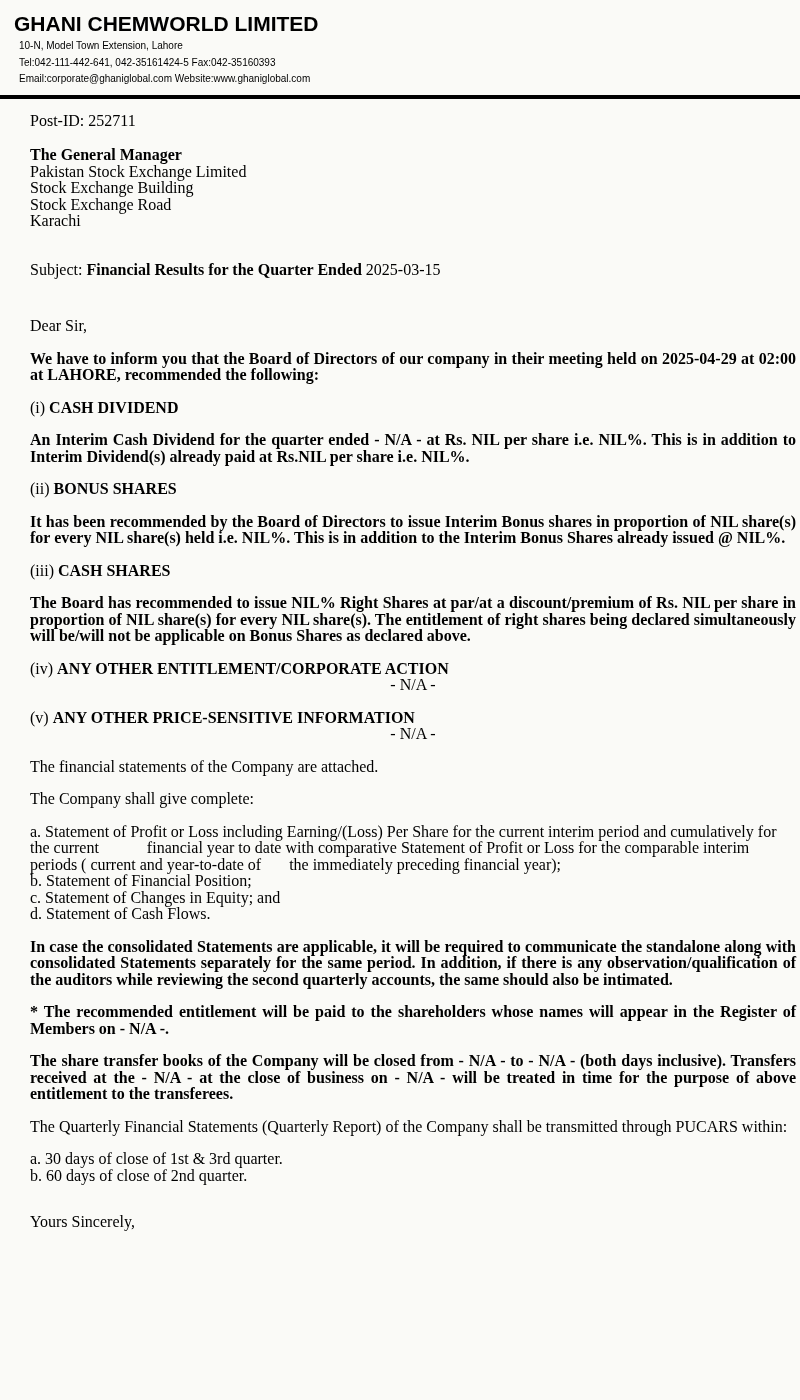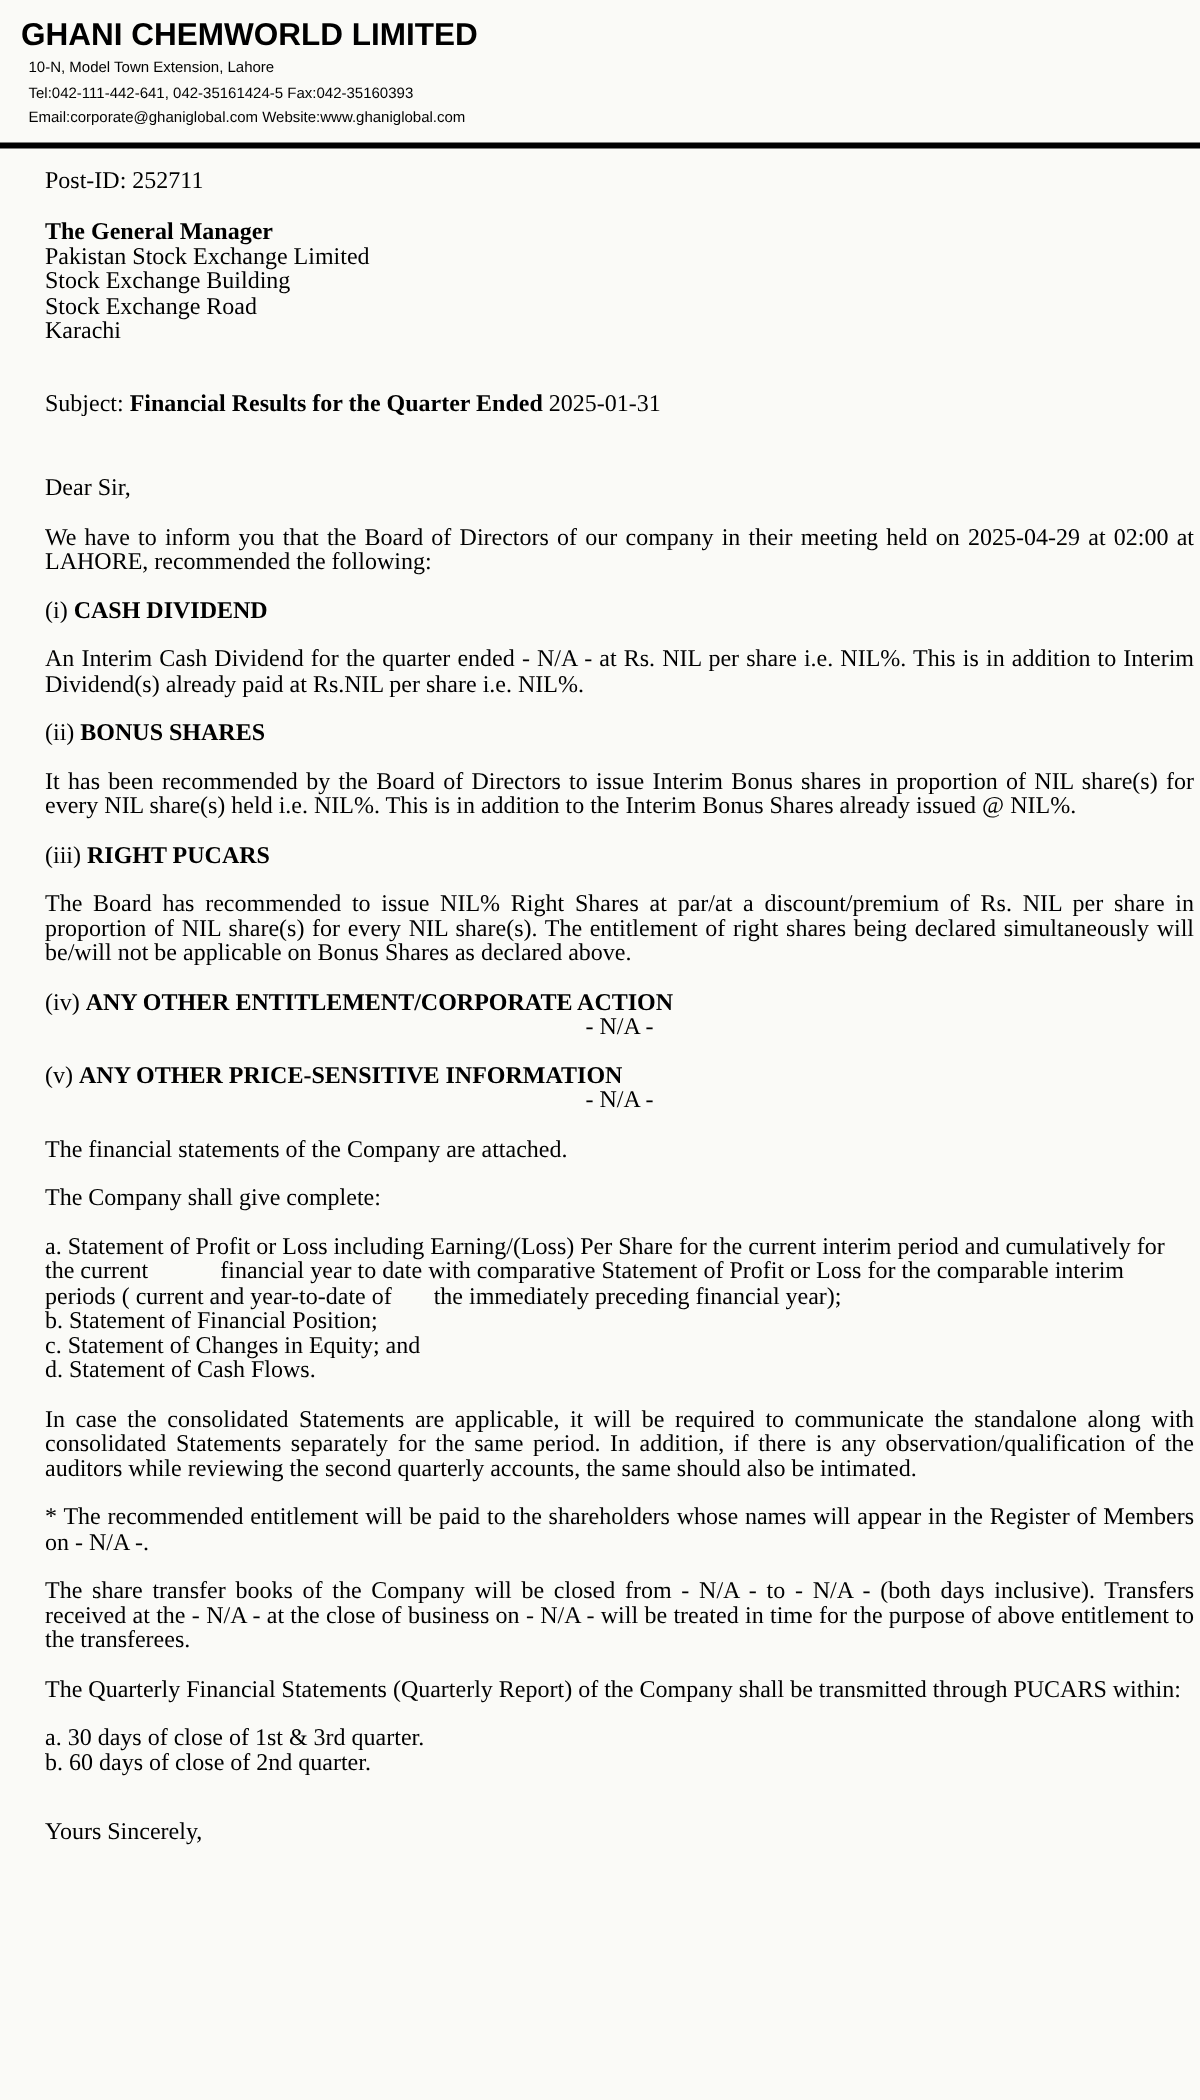--- a/index.html
+++ b/index.html
@@ -37,21 +37,21 @@
   
   .content {
     padding: 14px 4px 40px 30px;
     font-size: 16px;
     line-height: 16.5px;
   }
   .meta-block { margin-bottom: 18px; }
   .recipient-block { margin-bottom: 32px; }
   .recipient-block .bold, .bold { font-weight: bold; }
   p, .para { margin: 0 0 16px; }
-  .just { text-align: justify; }
+  .just { text-align: justify; font-weight: bold; }
   .subject-line { margin-bottom: 40px; }
   .heading { margin-bottom: 16px; }
   .heading.tight { margin-bottom: 0; }
   .center { text-align: center; }
   .statements { margin-bottom: 16px; }
   .statements .stmt { white-space: pre-wrap; }
   .deadlines { margin-bottom: 16px; }
   .sign-off { margin-top: 30px; }
 </style>
 </head>
@@ -75,33 +75,33 @@
     </div>
 
     <div class="recipient-block">
       <div class="bold">The General Manager</div>
       <div>Pakistan Stock Exchange Limited</div>
       <div>Stock Exchange Building</div>
       <div>Stock Exchange Road</div>
       <div>Karachi</div>
     </div>
 
-    <p class="subject-line"><span>Subject:</span> <b>Financial Results for the Quarter Ended</b> <span>2025-01-31</span></p>
+    <p class="subject-line"><span>Subject:</span> <b>Financial Results for the Quarter Ended</b> <span>2025-03-15</span></p>
 
     <p>Dear Sir,</p>
 
     <p class="just">We have to inform you that the Board of Directors of our company in their meeting held on 2025-04-29 at 02:00 at LAHORE, recommended the following:</p>
 
     <p class="heading"><span>(i)</span> <b>CASH DIVIDEND</b></p>
     <p class="just">An Interim Cash Dividend for the quarter ended - N/A - at Rs. NIL per share i.e. NIL%. This is in addition to Interim Dividend(s) already paid at Rs.NIL per share i.e. NIL%.</p>
 
     <p class="heading"><span>(ii)</span> <b>BONUS SHARES</b></p>
     <p class="just">It has been recommended by the Board of Directors to issue Interim Bonus shares in proportion of NIL share(s) for every NIL share(s) held i.e. NIL%. This is in addition to the Interim Bonus Shares already issued @ NIL%.</p>
 
-    <p class="heading"><span>(iii)</span> <b>RIGHT PUCARS</b></p>
+    <p class="heading"><span>(iii)</span> <b>CASH SHARES</b></p>
     <p class="just">The Board has recommended to issue NIL% Right Shares at par/at a discount/premium of Rs. NIL per share in proportion of NIL share(s) for every NIL share(s). The entitlement of right shares being declared simultaneously will be/will not be applicable on Bonus Shares as declared above.</p>
 
     <p class="heading tight"><span>(iv)</span> <b>ANY OTHER ENTITLEMENT/CORPORATE ACTION</b></p>
     <p class="center">- N/A -</p>
 
     <p class="heading tight"><span>(v)</span> <b>ANY OTHER PRICE-SENSITIVE INFORMATION</b></p>
     <p class="center">- N/A -</p>
 
     <p>The financial statements of the Company are attached.</p>
 

